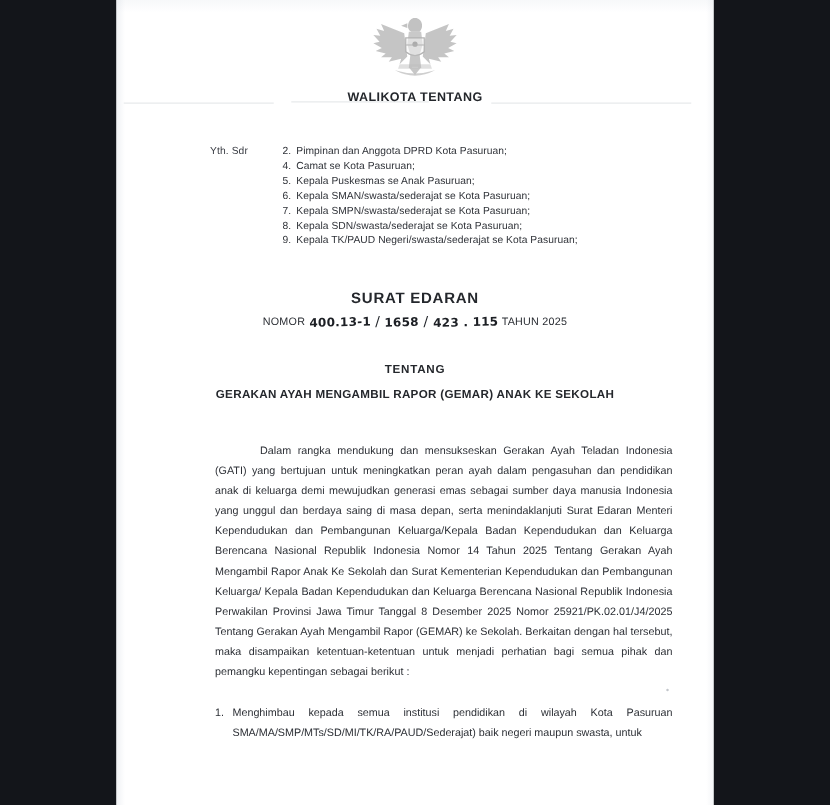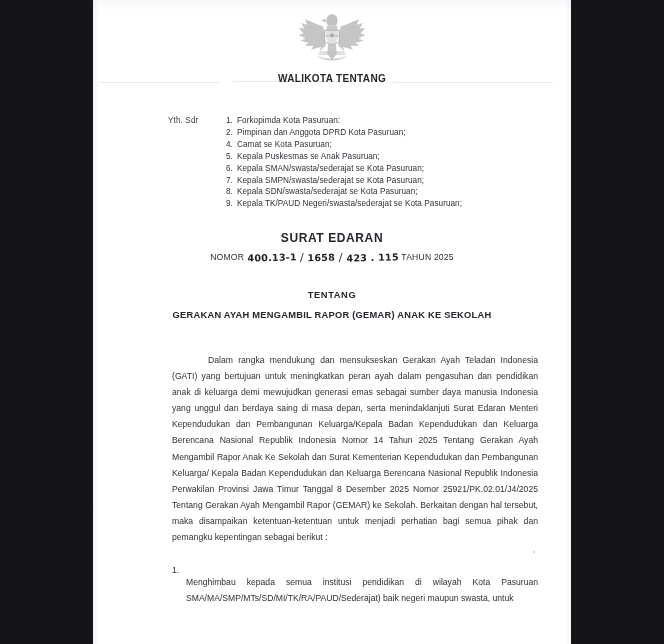--- a/index.html
+++ b/index.html
@@ -224,21 +224,20 @@
     color: #2d3036;
   }
   .clause-num {
     flex: 0 0 14px;
     width: 14px;
   }
   .clause-text {
     flex: 1 1 auto;
     text-align: justify;
     text-justify: inter-word;
-    margin-top: 12px;
   }
 
   
   .dot-artifact {
     position: absolute;
     width: 2px;
     height: 2px;
     border-radius: 50%;
     background: rgba(120,128,140,0.45);
   }
@@ -285,23 +284,20 @@
             <path d="M34 78 Q60 92 86 78 Q60 86 34 78 Z" opacity="0.7"></path>
           </g>
         </svg>
       </div>
 
       <div class="org-title">WALIKOTA TENTANG</div>
 
       <div class="recipients">
         <div class="yth-label">Yth. Sdr</div>
         <ul class="recipient-list">
-          <li class="recipient-item">
-            <span class="num">1.</span><span>Forkopimda Kota Pasuruan:</span>
-          </li>
           <li class="recipient-item">
             <span class="num">2.</span><span>Pimpinan dan Anggota DPRD Kota Pasuruan;</span>
           </li>
           <li class="recipient-item">
             <span class="num">4.</span><span>Camat se Kota Pasuruan;</span>
           </li>
           <li class="recipient-item">
             <span class="num">5.</span><span>Kepala Puskesmas se Anak Pasuruan;</span>
           </li>
           <li class="recipient-item">

